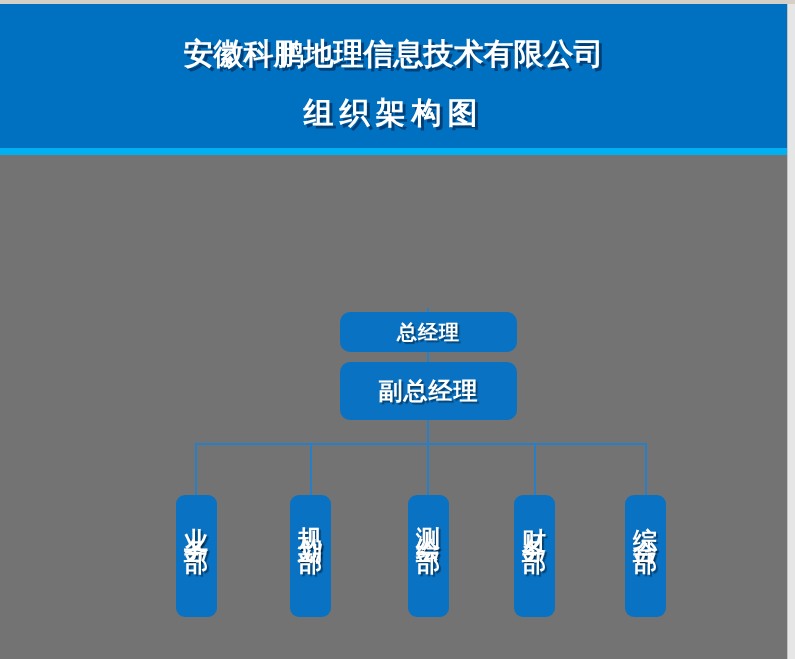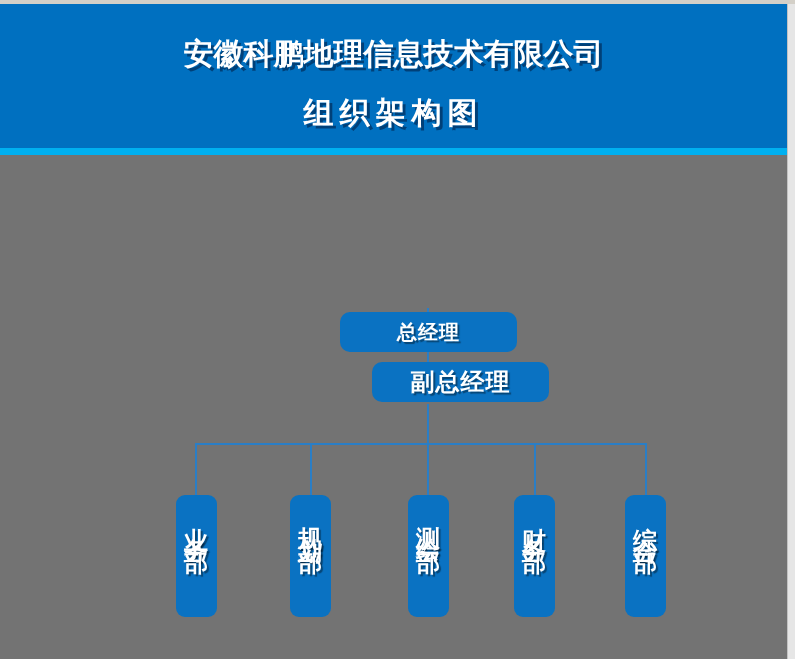--- a/index.html
+++ b/index.html
@@ -84,25 +84,24 @@
   .node-gm {
     left: 340px; top: 268px;
     width: 177px; height: 40px;
     border-radius: 10px;
     font-size: 20px;
     letter-spacing: 1px;
     margin-top: 44px;
   }
   .node-dgm {
     left: 340px; top: 362px;
-    width: 177px; height: 40px;
+    width: 177px; height: 58px;
     border-radius: 10px;
     font-size: 24px;
     letter-spacing: 1px;
-    margin-left: 32px;
   }
   .dept {
     top: 495px;
     width: 41px; height: 122px;
     border-radius: 9px;
     font-size: 24px;
     align-items: flex-start;
     padding-top: 13px;
   }
   .dept .vlabel {

